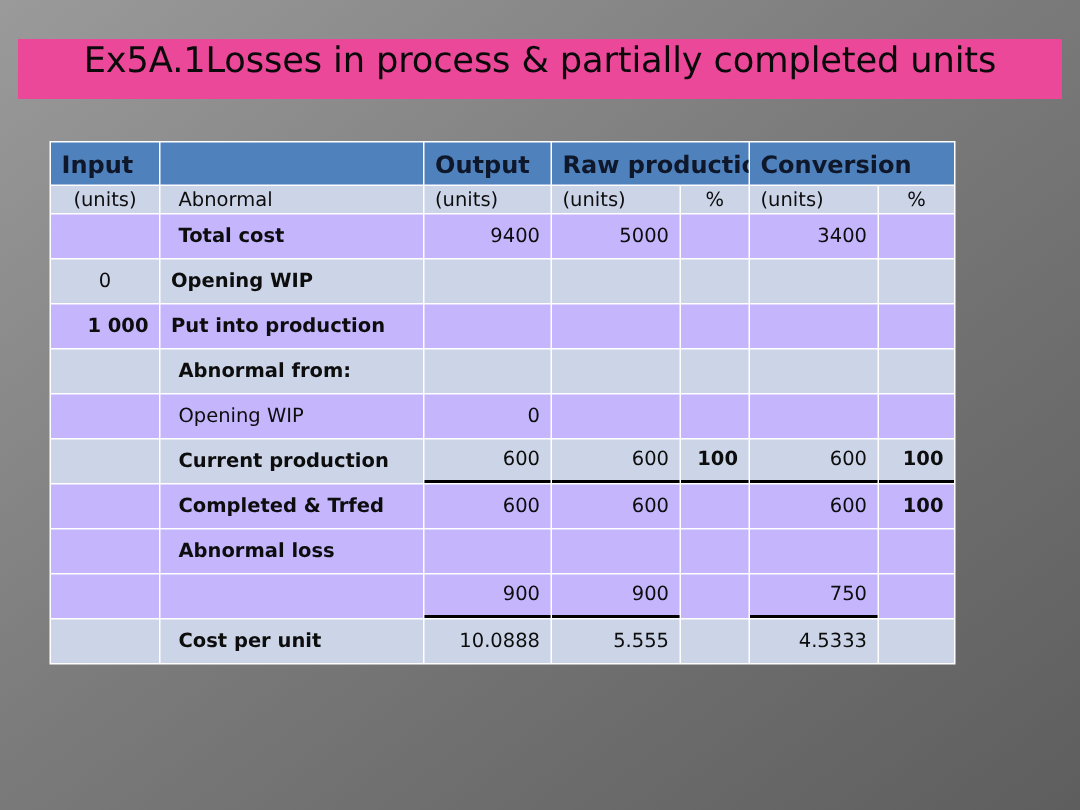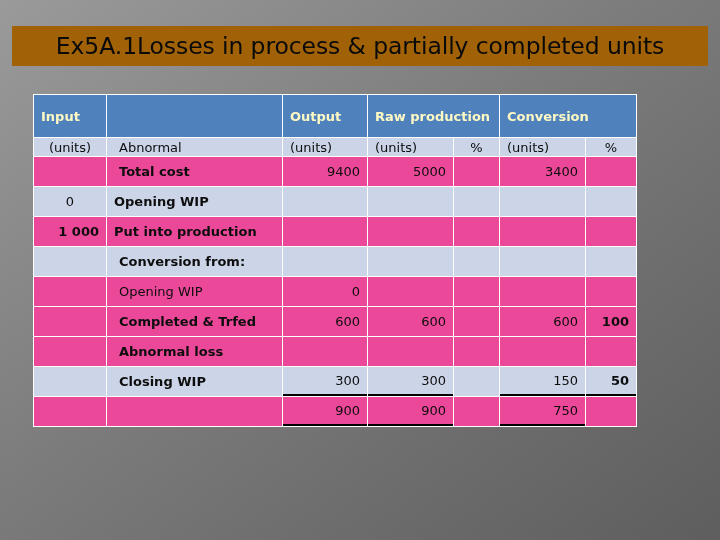--- a/index.html
+++ b/index.html
@@ -19,24 +19,23 @@
     height: 540px;
   }
 
   
   #title-bar {
     position: absolute;
     left: 12px;
     top: 26px;
     width: 696px;
     height: 40px;
-    background: #a16207;
+    background: #ec4899;
     box-sizing: border-box;
     display: flex;
-    align-items: center;
     justify-content: center;
   }
   #title-text {
     font-size: 23.5px;
     color: #0a0a0a;
     font-weight: 400;
     letter-spacing: -0.1px;
     white-space: nowrap;
     font-family: "DejaVu Sans", sans-serif;
   }
@@ -71,29 +70,29 @@
     color: #0d0d0d;
     font-weight: normal;
     text-align: left;
     vertical-align: middle;
     box-sizing: border-box;
     overflow: hidden;
     white-space: nowrap;
   }
   thead th {
     background: #4f81bd;
-    color: #fef9c3;
+    color: #0f172a;
     font-weight: bold;
-    font-size: 13px;
-    height: 42px;
+    font-size: 16px;
+    height: 28px;
   }
   thead th.blank { background: #4f81bd; }
 
   tr.sub td { background: #ccd5e8; height: 18px; }
-  tr.rlight td { background: #ec4899; }
+  tr.rlight td { background: #c4b5fd; }
   tr.rdark  td { background: #ccd5e8; }
 
   td.num { text-align: right; }
   td.ctr { text-align: center; }
   td.bold { font-weight: bold; text-align: right; }
   td.strike { text-decoration: line-through; font-weight: bold; text-decoration-thickness: 1.6px; }
   td.indent { padding-left: 12px; }
   td.lbl { font-weight: bold; }
 
   
@@ -160,69 +159,78 @@
             <td class="ctr bold">1 000</td>
             <td class="lbl">Put into production</td>
             <td class="num"></td>
             <td class="num"></td>
             <td class="num"></td>
             <td class="num"></td>
             <td class="num"></td>
           </tr>
           <tr class="rdark">
             <td class="ctr"></td>
-            <td class="indent lbl">Conversion from:</td>
+            <td class="indent lbl">Abnormal from:</td>
             <td class="num"></td>
             <td class="num"></td>
             <td class="num"></td>
             <td class="num"></td>
             <td class="num"></td>
           </tr>
           <tr class="rlight">
             <td class="ctr"></td>
             <td class="indent">Opening WIP</td>
             <td class="num">0</td>
             <td class="num"></td>
             <td class="num"></td>
             <td class="num"></td>
             <td class="num"></td>
+          </tr>
+          <tr class="rdark">
+            <td class="ctr"></td>
+            <td class="indent lbl">Current production</td>
+            <td class="num ul">600</td>
+            <td class="num ul">600</td>
+            <td class="num ul bold">100</td>
+            <td class="num ul">600</td>
+            <td class="num ul bold">100</td>
           </tr>
           <tr class="rlight">
             <td class="ctr"></td>
             <td class="indent lbl">Completed &amp; Trfed</td>
             <td class="num">600</td>
             <td class="num">600</td>
             <td class="num"></td>
             <td class="num">600</td>
             <td class="num bold">100</td>
           </tr>
           <tr class="rlight">
             <td class="ctr"></td>
             <td class="indent lbl">Abnormal loss</td>
             <td class="num"></td>
             <td class="num"></td>
             <td class="num"></td>
             <td class="num"></td>
             <td class="num"></td>
           </tr>
-          <tr class="rdark">
-            <td class="ctr"></td>
-            <td class="indent lbl">Closing WIP</td>
-            <td class="num ul">300</td>
-            <td class="num ul">300</td>
-            <td class="num"></td>
-            <td class="num ul">150</td>
-            <td class="num ul bold">50</td>
-          </tr>
           <tr class="rlight">
             <td class="ctr"></td>
             <td class="indent"></td>
             <td class="num ul">900</td>
             <td class="num ul">900</td>
             <td class="num"></td>
             <td class="num ul">750</td>
             <td class="num"></td>
           </tr>
+          <tr class="rdark">
+            <td class="ctr"></td>
+            <td class="indent lbl">Cost per unit</td>
+            <td class="num">10.0888</td>
+            <td class="num">5.555</td>
+            <td class="num"></td>
+            <td class="num">4.5333</td>
+            <td class="num"></td>
+          </tr>
         </tbody>
     </table>
   </div>
 
 </div>
 
 </body></html>

